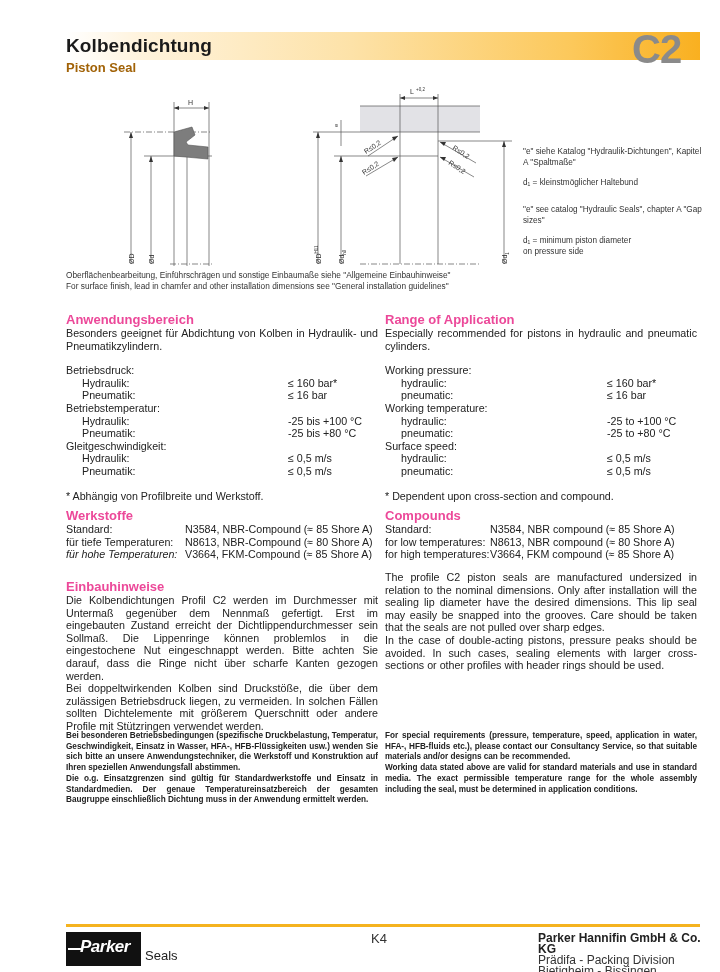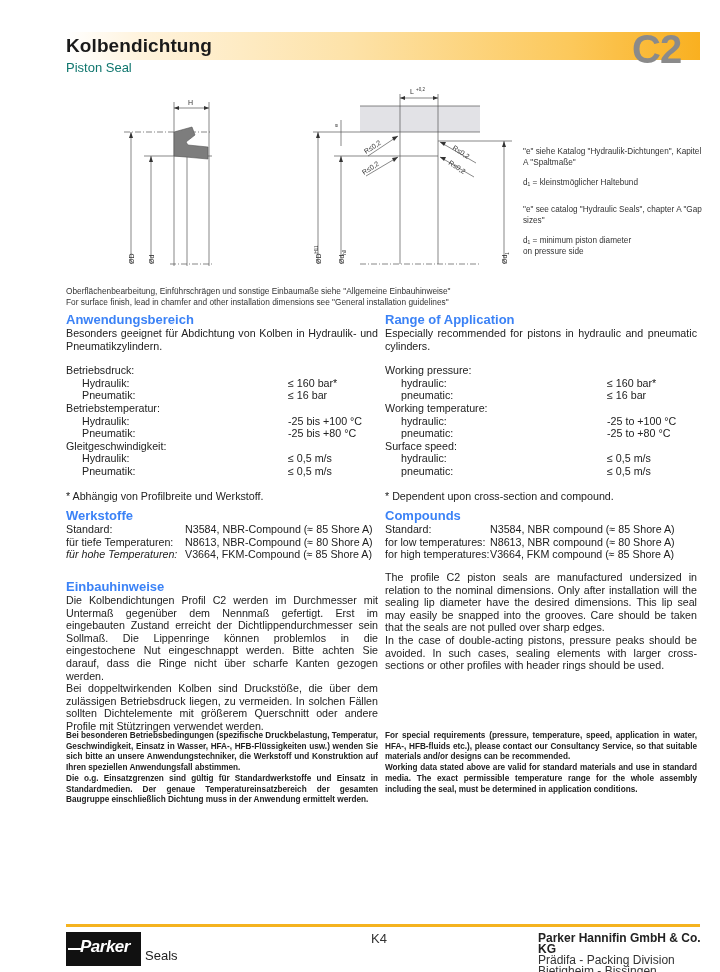--- a/index.html
+++ b/index.html
@@ -3,37 +3,37 @@
 <meta charset="utf-8">
 <style>
   html, body { margin:0; padding:0; background:#ffffff; }
   body { width:720px; height:972px; position:relative; overflow:hidden;
          font-family:"Liberation Sans", sans-serif; color:#222; }
 
   
   .header-bar { position:absolute; left:66px; top:32px; width:634px; height:28px;
     background:linear-gradient(to right, #ffffff 0%, #fff3dc 12%, #fde2a8 45%, #fcc85a 80%, #f9b020 100%); }
   .title-de { position:absolute; left:66px; top:35px; font-size:19px; font-weight:bold; color:#1a1a1a; letter-spacing:0.1px; }
-  .title-en { position:absolute; left:66px; top:60px; font-size:13px; color:#0f766e; }
+  .title-en { position:absolute; left:66px; top:60px; font-size:13px; color:#a16207;font-weight:bold; }
   .code { position:absolute; left:632px; top:27px; font-size:40px; font-weight:bold; color:#8a8a8a; letter-spacing:-1px; }
 
   
   .drawing { position:absolute; left:60px; top:80px; width:460px; height:200px; }
 
   
   .notes { position:absolute; left:523px; top:146px; width:180px; font-size:8.2px; line-height:11px; color:#333; }
   .notes p { margin:0 0 9px 0; }
 
-  .caption { position:absolute; left:66px; top:286px; font-size:8.3px; line-height:10.5px; color:#333; }
+  .caption { position:absolute; left:66px; top:270px; font-size:8.3px; line-height:10.5px; color:#333; }
 
   
   .col { position:absolute; width:312px; font-size:10.7px; line-height:12.6px; color:#222; }
   .col-left { left:66px; }
   .col-right { left:385px; }
-  h2 { font-size:13px; font-weight:bold; margin:0; line-height:15px; color:#3b82f6; }
+  h2 { font-size:13px; font-weight:bold; margin:0; line-height:15px; color:#ec4899; }
   .para { text-align:justify; margin:0; }
   .spec { margin:0; }
   .spec-row { display:flex; }
   .spec-row .lbl { width:222px; }
   .spec-row.indent .lbl { padding-left:16px; width:206px; }
   .mat-row { display:flex; white-space:nowrap; }
   .mat-row .lbl { flex:0 0 auto; }
 
   .small-bold { position:absolute; width:312px; font-size:8.2px; line-height:10.7px; font-weight:bold; color:#222; text-align:justify; }
 

